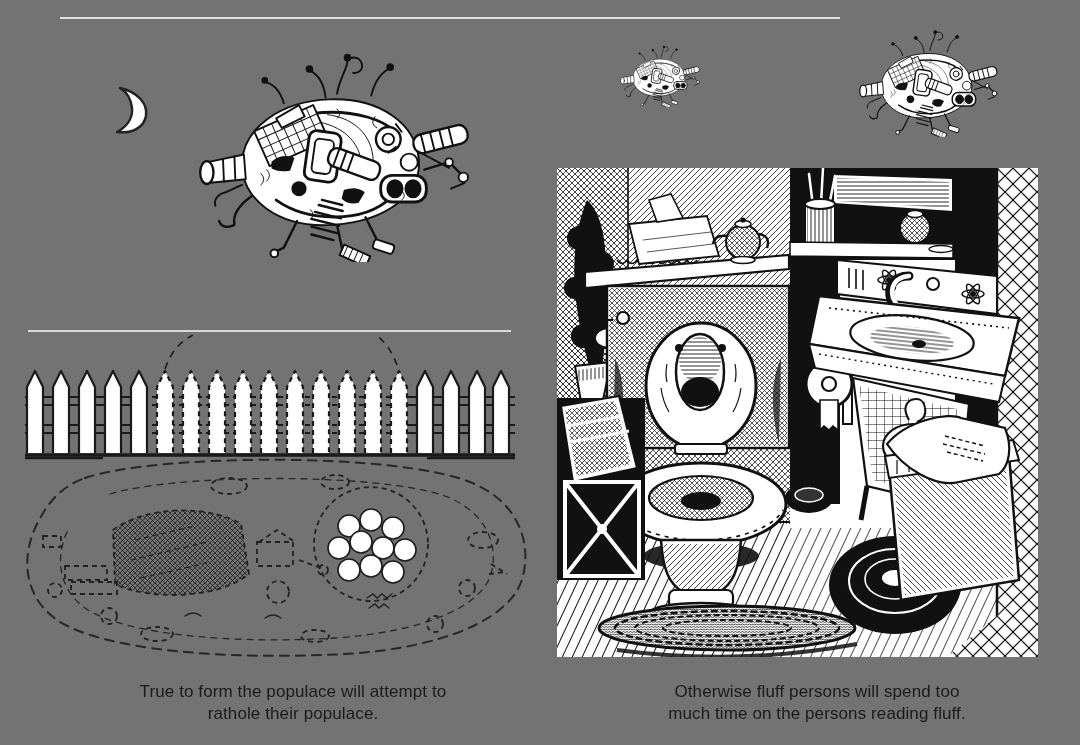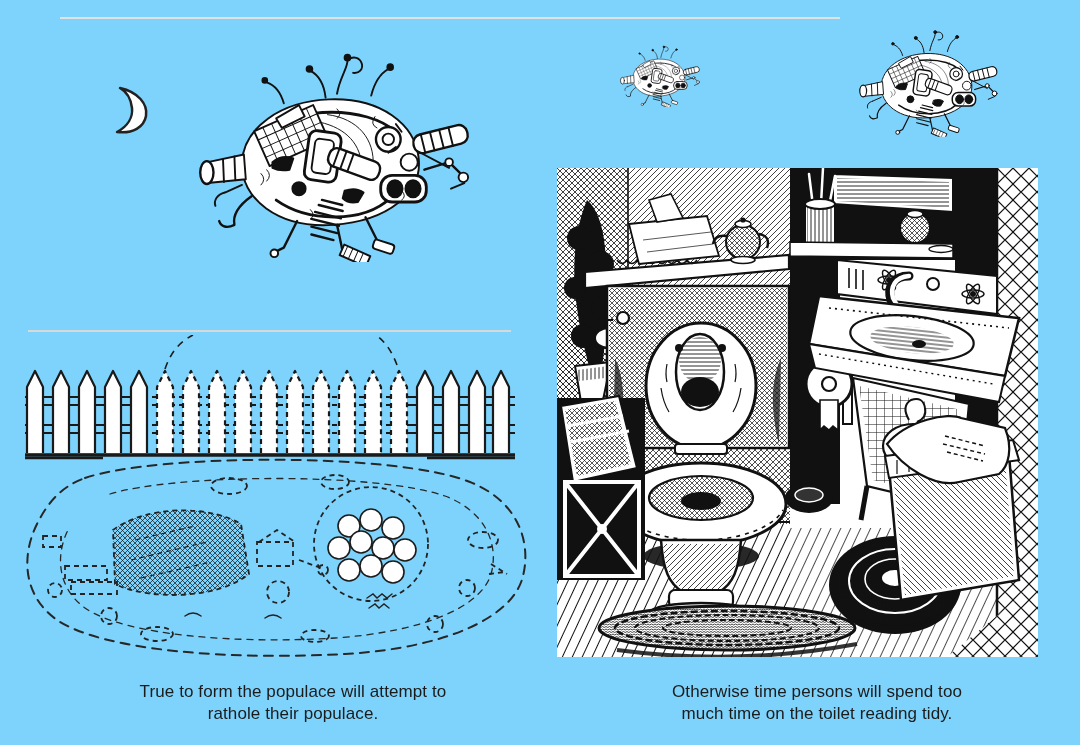--- a/index.html
+++ b/index.html
@@ -1,16 +1,16 @@
 <!DOCTYPE html>
 <html><head>
 <meta charset="utf-8">
 <style>
   html,body{margin:0;padding:0;background:#fff;}
-  .page{position:relative;width:1080px;height:745px;background:#7dd3fc;overflow:hidden;
+  .page{position:relative;width:1080px;height:745px;background:#737373;overflow:hidden;
         font-family:"Liberation Sans",sans-serif;}
   .art{position:absolute;}
   .scanline{position:absolute;background:#e2e2e2;}
   .caption{position:absolute;top:681px;text-align:center;color:#1b1b1b;
            font-size:17px;line-height:22px;letter-spacing:.1px;}
   .caption-left{left:55px;width:476px;}
   .caption-right{left:601px;width:432px;}
   svg{display:block;}
 </style>
 </head>
@@ -402,17 +402,17 @@
       <polygon points="328,288 456,272 462,292 332,310" fill="#fff" stroke="#111" stroke-width="2"></polygon>
       <path d="M340 292 v14 M352 290 v14 M364 289 v14 M376 287 v14 M388 286 v14 M400 284 v14 M412 283 v14 M424 281 v14 M436 280 v14 M448 278 v14" stroke="#111" stroke-width="1.2"></path>
       <path d="M330 276 C350 252 392 244 404 250 L448 260 C456 280 452 298 442 306 L402 314 C378 320 346 300 330 276 Z" fill="#fff" stroke="#111" stroke-width="2.2"></path>
       <path d="M388 268 l40 10 M386 276 l42 10 M390 284 l36 9" stroke="#111" stroke-width="1.4" stroke-dasharray="4 3"></path>
       <path d="M352 252 q-8 -14 2 -20 q12 -4 14 8 q2 10 -8 14" fill="#fff" stroke="#111" stroke-width="2"></path>
     </g>
     <path d="M60 482 Q180 498 300 476" stroke="#111" stroke-width="4" fill="none" opacity=".85"></path>
   </svg>
 
   <div class="caption caption-right">
-    <span>Otherwise time persons will spend too</span><br>
-    <span>much time on the toilet reading tidy.</span>
+    <span>Otherwise fluff persons will spend too</span><br>
+    <span>much time on the persons reading fluff.</span>
   </div>
 
 </div>
 
 </body></html>

